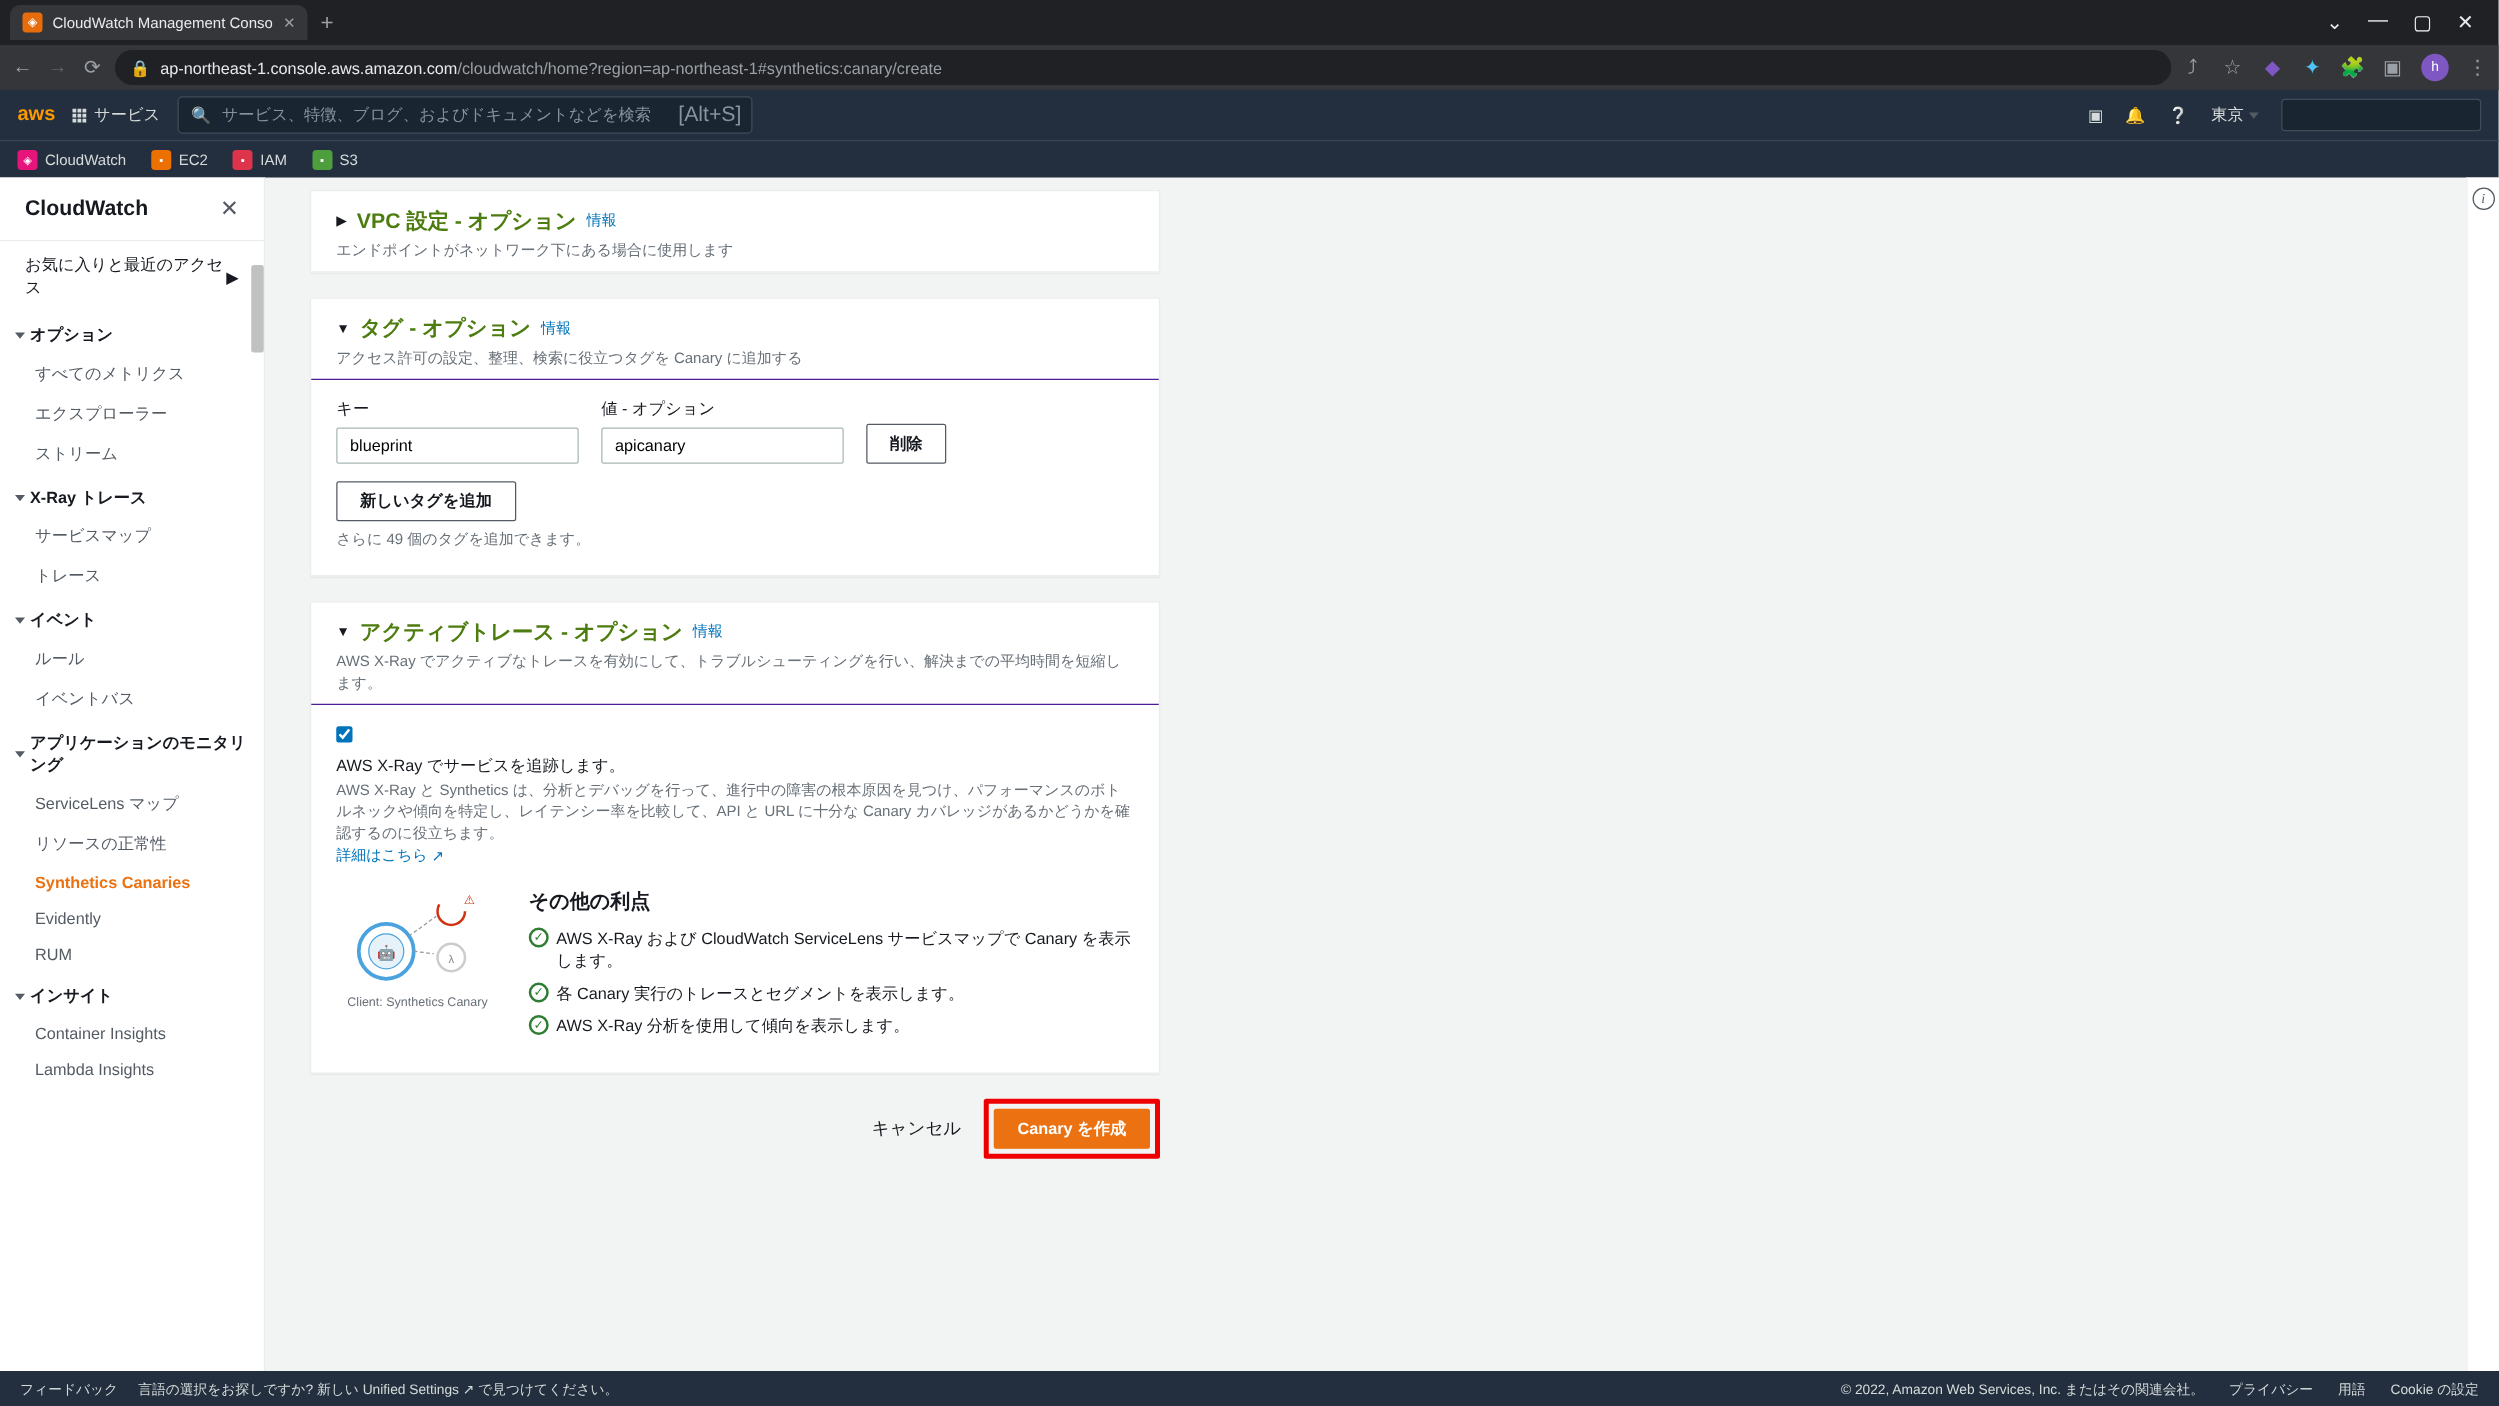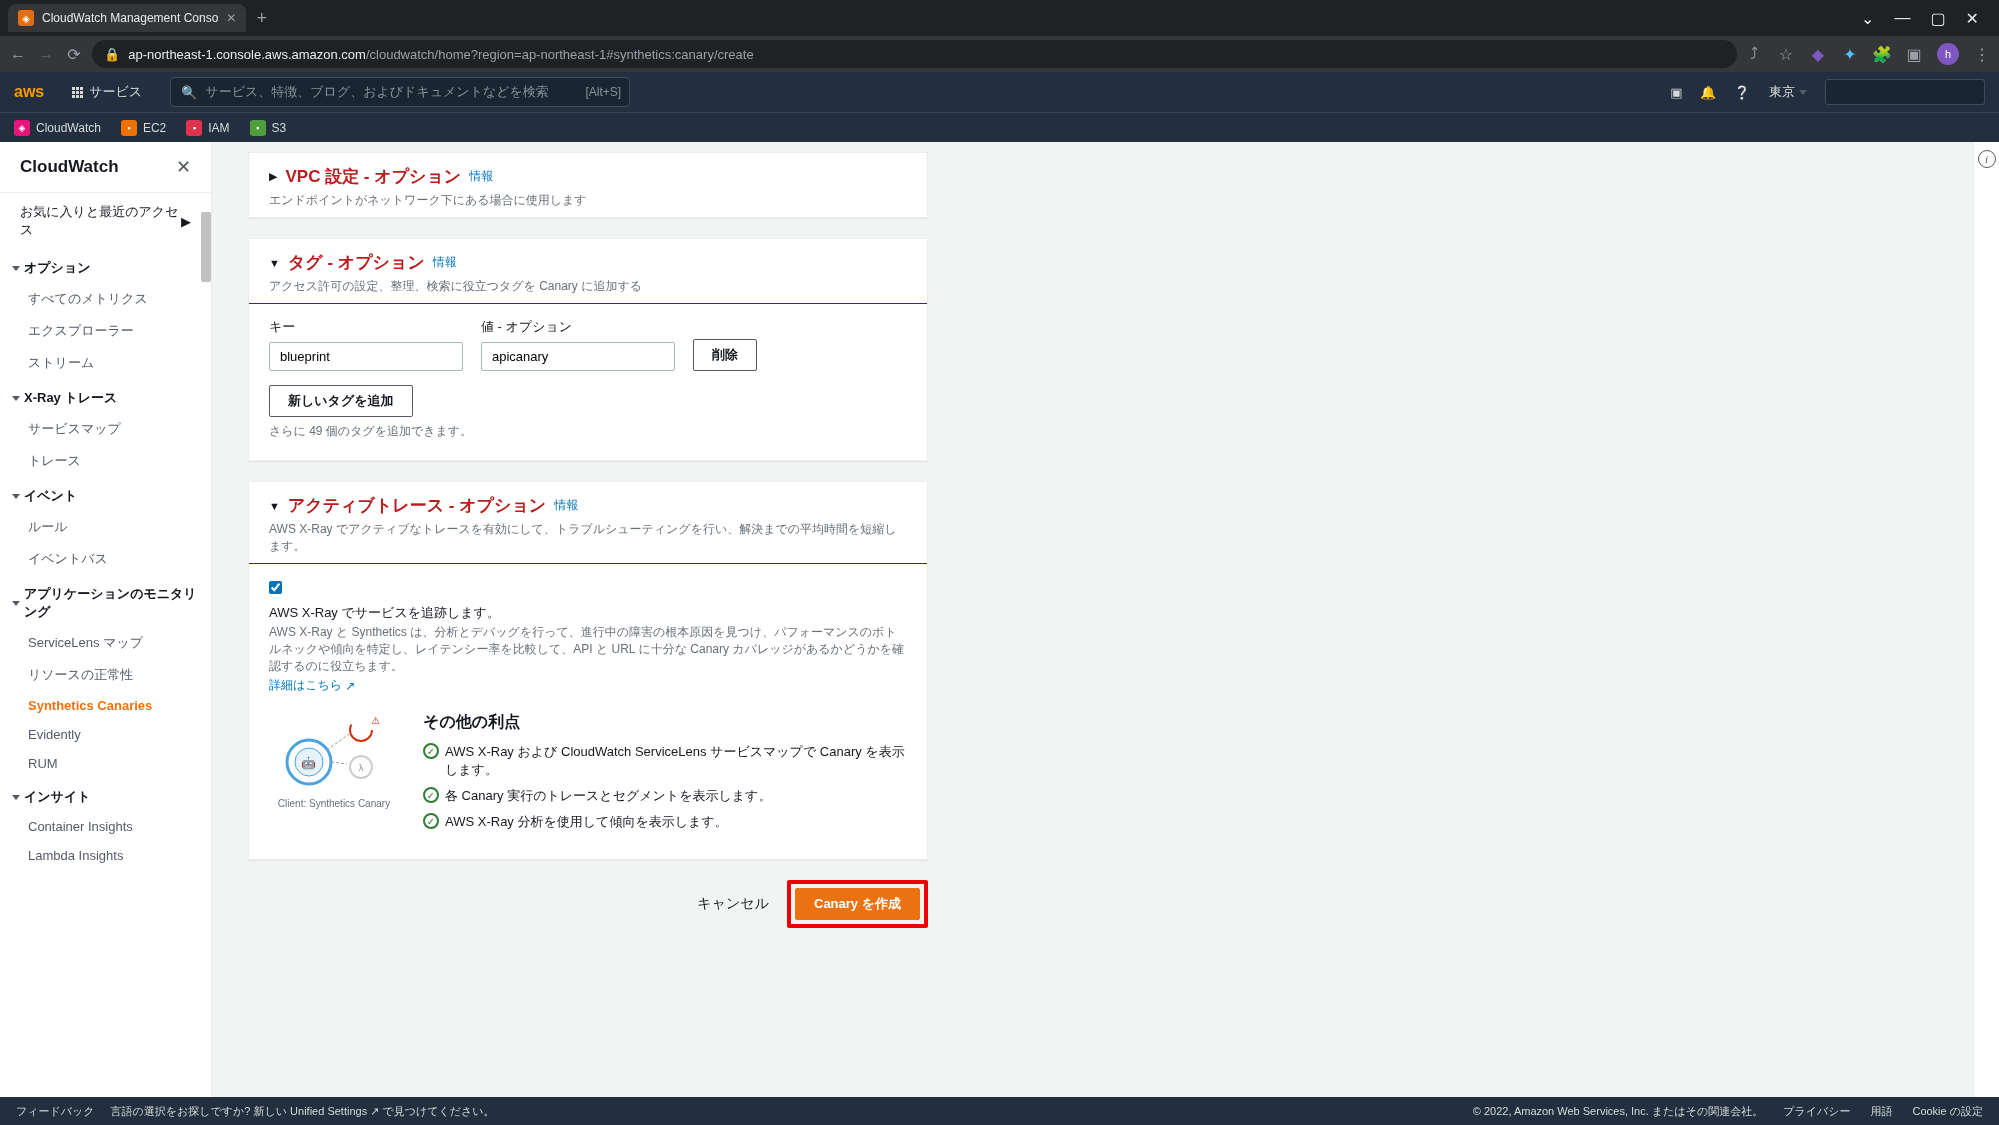--- a/index.html
+++ b/index.html
@@ -18,27 +18,27 @@
 
 .addr-bar { display: flex; align-items: center; height: 36px; padding: 0 8px; gap: 8px; background:#35363a; }
 .nav-btn { color: #9aa0a6; cursor:pointer; width:20px; text-align:center; }
 .addr-field { flex: 1; background: #202124; border-radius: 20px; height: 28px; display: flex; align-items: center; padding: 0 12px; color: #9aa0a6; font-size: 13px; gap:8px;}
 .addr-host { color: #e8eaed; }
 .addr-icons { display:flex; gap:14px; color:#9aa0a6; align-items:center;}
 .ext-icon { width:18px; height:18px; display:inline-flex; align-items:center; justify-content:center;}
 .avatar-circle { width:22px; height:22px; border-radius:50%; background:#7e57c2; color:#fff; display:flex; align-items:center; justify-content:center; font-size:11px;}
 
 
-.aws-nav { background: #232f3e; height: 40px; display: flex; align-items: center; padding: 0 14px; gap: 28px; color: #d5dbdb; font-size: 13px; }
+.aws-nav { background: #232f3e; height: 40px; display: flex; align-items: center; padding: 0 14px; gap: 14px; color: #d5dbdb; font-size: 13px; }
 .aws-logo { color: #ff9900; font-weight: bold; font-size: 16px; }
 .services-btn { display:flex; align-items:center; gap:6px; cursor:pointer;}
 .grid-icon { display:inline-grid; grid-template-columns:repeat(3,3px); grid-template-rows:repeat(3,3px); gap:1px;}
 .grid-icon span{background:#d5dbdb;}
 .aws-search { flex: 0 0 460px; background: #1a2532; border:1px solid #414b5a; height: 30px; display: flex; align-items: center; padding: 0 10px; border-radius: 4px; color:#87929c; gap:8px; position:relative;}
-.aws-search .kbd { position:absolute; right:8px; font-size:12px;}
+.aws-search .kbd { position:absolute; right:8px; font-size:17px;}
 .aws-nav-right { margin-left:auto; display:flex; align-items:center; gap:18px;}
 .region-sel { display:flex; align-items:center; gap:4px; cursor:pointer;}
 .acct-box { width:160px; height:26px; background:#1a2532; border:1px solid #414b5a; border-radius:3px;}
 
 
 .svc-bar { background: #232f3e; height: 30px; border-top:1px solid #3a4553; display:flex; align-items:center; padding:0 14px; gap:20px; font-size:12px;}
 .svc-item { display:flex; align-items:center; gap:6px; color:#d5dbdb; cursor:pointer;}
 .svc-icon { width:16px; height:16px; border-radius:3px; display:flex; align-items:center; justify-content:center; font-size:9px; color:#fff;}
 .svc-icon.cw{background:#e7157b;}.svc-icon.ec2{background:#ed7100;}.svc-icon.iam{background:#dd344c;}.svc-icon.s3{background:#4f9e3e;}
 
@@ -56,21 +56,21 @@
 .caret{ width:0;height:0;border-left:4px solid transparent;border-right:4px solid transparent;border-top:5px solid #545b64;display:inline-block;}
 
 .content { flex:1; overflow-y:auto; padding: 0 16px 40px 36px; position:relative;}
 .scrollbar-thumb{position:absolute; right:2px; width:14px; background:#c1c1c1; border-radius:2px;}
 .content-inner { max-width: 680px; margin-top:10px;}
 
 .panel { background:#fff; border:1px solid #eaeded; box-shadow: 0 1px 1px rgba(0,0,0,0.05); margin-bottom:20px; }
 .panel-header { padding: 12px 20px 8px 20px; }
 .panel-title-row { display:flex; align-items:center; gap:8px;}
 .expand-caret{cursor:pointer; font-size:11px; color:#16191f;}
-.panel-title { font-size: 17px; font-weight:bold; color:#b91c1c;}
+.panel-title { font-size: 17px; font-weight:bold; color:#4d7c0f;}
 .info-link { color:#0073bb; font-size:12px; cursor:pointer;}
 .panel-desc { color:#687078; font-size:12px; margin-top:4px;}
 .panel-body { padding: 14px 20px 20px 20px; border-top:1px solid #4c1d95;}
 
 .tag-row { display:flex; gap:18px; align-items:flex-end;}
 .field { display:flex; flex-direction:column; gap:6px;}
 .field label { font-size:13px; color:#16191f;}
 .field input { border:1px solid #aab7b8; padding:6px 10px; font-size:13px; width:194px; border-radius:2px;}
 .btn { border:1px solid #545b64; background:#fff; padding:6px 18px; font-size:13px; cursor:pointer; border-radius:2px; color:#16191f; font-weight:bold;}
 .btn-primary { background:#ec7211; border:1px solid #ec7211; color:#fff;}

